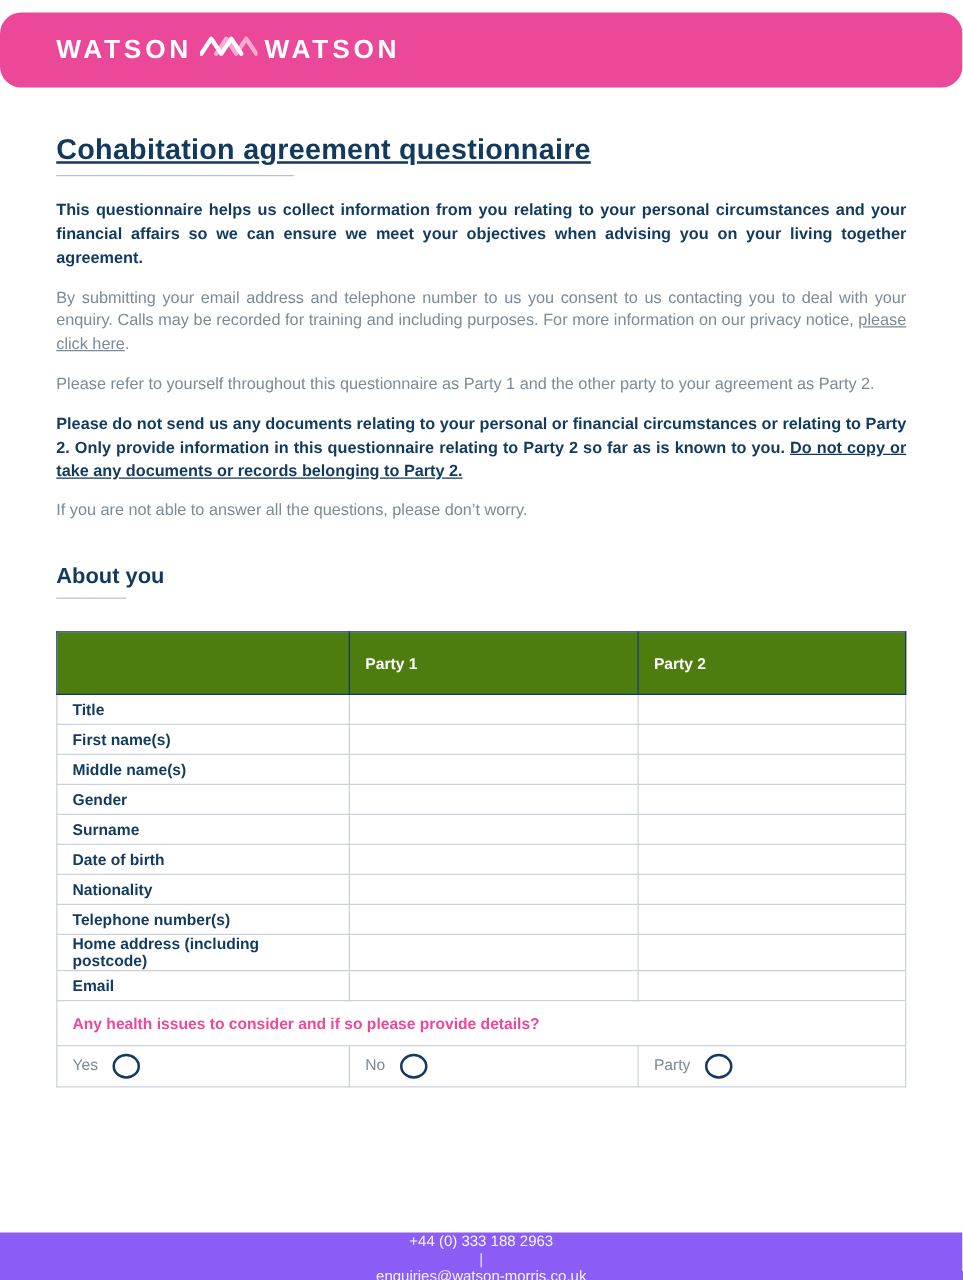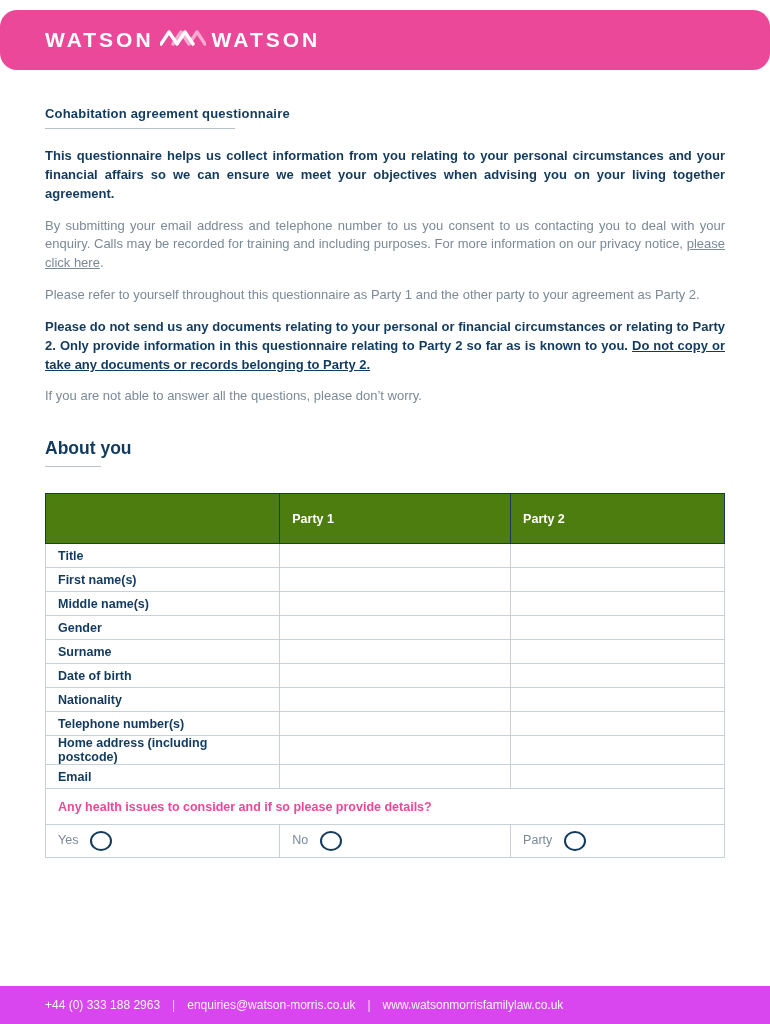--- a/index.html
+++ b/index.html
@@ -35,23 +35,24 @@
   }
   .brand .mark { margin: 0 6px; display: inline-block; }
 
   
   main {
     flex: 1 1 auto;
     padding: 36px 45px 0 45px;
   }
   h1 {
     color: #123a5e;
-    font-size: 13px;
+    font-size: 23px;
     font-weight: bold;
     letter-spacing: 0.2px;
+    text-decoration: underline;
   }
   .rule {
     height: 1px;
     background: #b9c2ca;
     margin-top: 7px;
   }
   .rule-title { width: 190px; margin-bottom: 18px; }
   .rule-section { width: 56px; margin-bottom: 26px; }
 
   p { font-size: 13px; line-height: 1.45; margin-bottom: 13px; text-align: justify; }
@@ -104,26 +105,26 @@
     border-radius: 50%;
     vertical-align: middle;
     margin-left: 12px;
     background: #ffffff;
     cursor: pointer;
   }
 
   
   footer {
     height: 38px;
-    background: #d946ef;
+    background: #8b5cf6;
     color: #f2f5f8;
     font-size: 12px;
     display: flex;
     align-items: center;
-    padding-left: 45px;
+    flex-direction: column;
   }
   footer .sep { margin: 0 12px; opacity: 0.9; }
   footer a { color: #f2f5f8; text-decoration: none; cursor: pointer; }
 </style>
 </head>
 <body>
 
 <div class="top-gap"></div>
 
 <header class="topbar">

